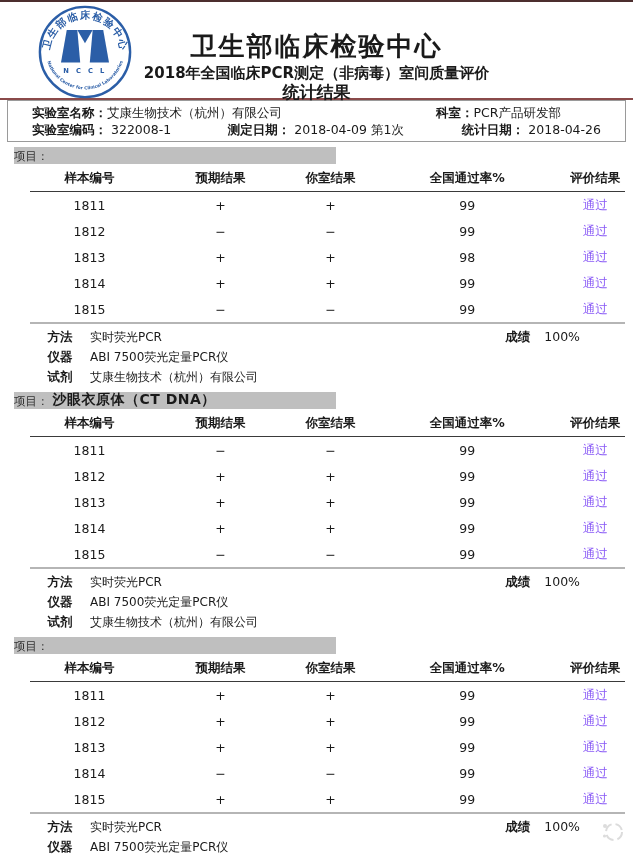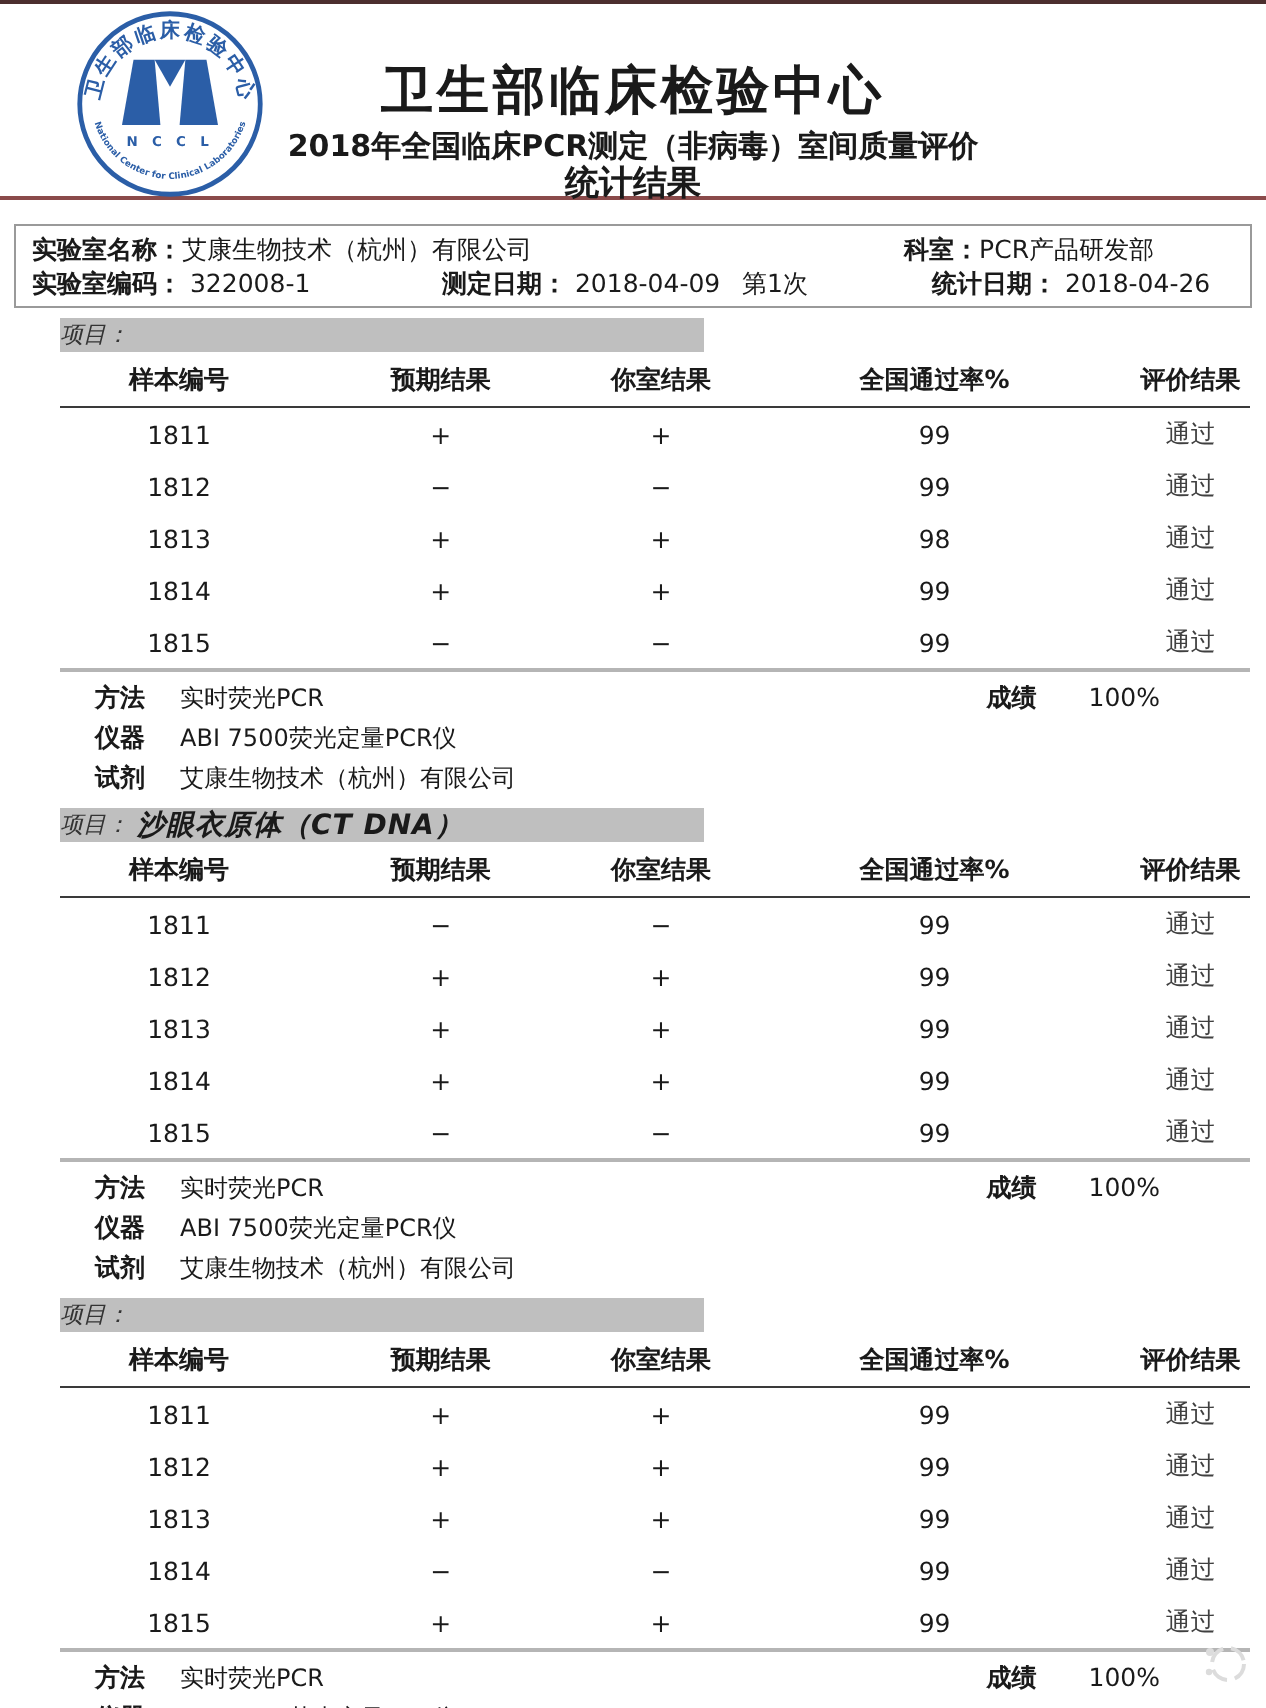--- a/index.html
+++ b/index.html
@@ -10,44 +10,44 @@
   .top-line{height:2px;background:#4c2e2e;width:100%;}
   
   .header{position:relative;height:96px;}
   .logo{position:absolute;left:37px;top:2px;width:96px;height:96px;}
   .titles{text-align:center;padding-top:30px;line-height:1.15;}
   .title{font-size:26px;font-weight:bold;letter-spacing:2px;}
   .subtitle{font-size:15px;font-weight:bold;margin-top:3px;}
   .subtitle2{font-size:17px;font-weight:bold;margin-top:1px;}
   .header-rule{height:2px;background:#8a4a4a;width:100%;}
   
-  .info-box{margin:12px 7px 0 7px;border:1px solid #9a9a9a;padding:3px 8px;font-size:12.5px;}
+  .info-box{margin:0 7px 0 7px;border:1px solid #9a9a9a;padding:3px 24px;font-size:12.5px;}
   .info-row{display:flex;height:17px;line-height:17px;white-space:nowrap;}
   .info-row .lbl{font-weight:bold;}
   .grow{flex:1;}
   .info-col-code{width:205px;}
   .info-col-date{width:150px;}
   .info-col-round{width:95px;}
   
   .sections{margin-top:5px;}
   .sec{margin-bottom:7px;position:relative;}
-  .sec-bar{margin-left:30px;width:322px;height:17px;background:#bfbfbf;display:flex;align-items:center;font-style:italic;}
+  .sec-bar{margin-left:14px;width:322px;height:17px;background:#bfbfbf;display:flex;align-items:flex-end;}
   .sec-label{font-size:11.5px;color:#333;margin-right:4px;}
   .sec-item{font-size:14px;font-weight:bold;letter-spacing:0.5px;}
   table.res-table{margin-left:30px;width:595px;border-collapse:collapse;table-layout:fixed;}
   .res-table th{font-size:12.5px;font-weight:bold;text-align:center;padding:6px 0 4px 0;
     border-bottom:1.5px solid #3a3a3a;white-space:nowrap;}
   .res-table td{font-size:12.5px;text-align:center;height:24px;vertical-align:middle;white-space:nowrap;}
-  .res-table td.pass{color:#404040;}
+  .res-table td.pass{color:#8b5cf6;}
   .sep{margin:0 0 0 30px;width:595px;border-top:2px solid #b5b5b5;}
   .method-block{margin:4px 0 0 42px;width:560px;position:relative;text-align:center;}
   .m-row{display:flex;align-items:baseline;height:17px;line-height:17px;margin-bottom:3px;font-size:12px;white-space:nowrap;}
   .m-label{font-weight:bold;font-size:12.5px;width:36px;flex:none;}
   .m-val{margin-left:12px;}
-  .score-group{position:absolute;right:22px;top:0;display:flex;gap:26px;align-items:baseline;}
+  .score-group{position:absolute;right:22px;top:0;display:flex;gap:14px;align-items:baseline;}
   .score-label{font-weight:bold;font-size:12.5px;}
   .score-val{font-size:12.5px;}
   
   .watermark{position:absolute;right:8px;bottom:10px;display:flex;align-items:center;gap:5px;
     color:#dcdcdc;font-size:19px;font-weight:bold;letter-spacing:1px;}
 </style>
 </head>
 <body>
 
 <div class="top-line"></div>

